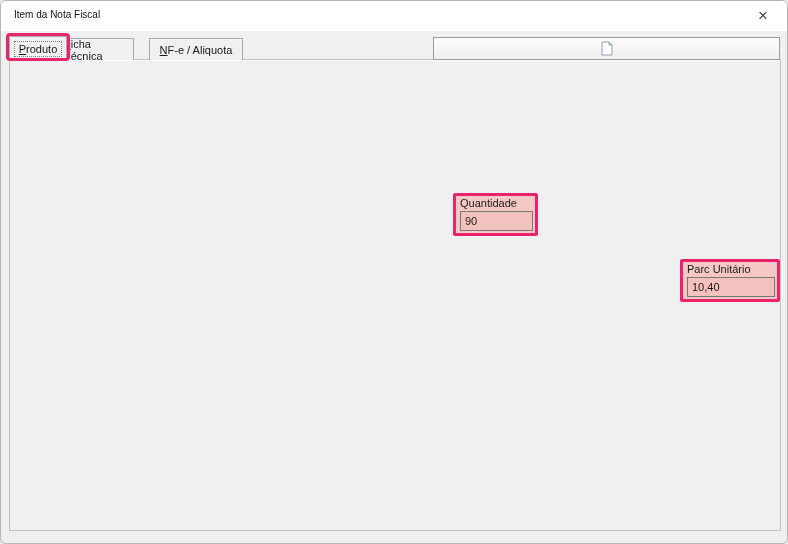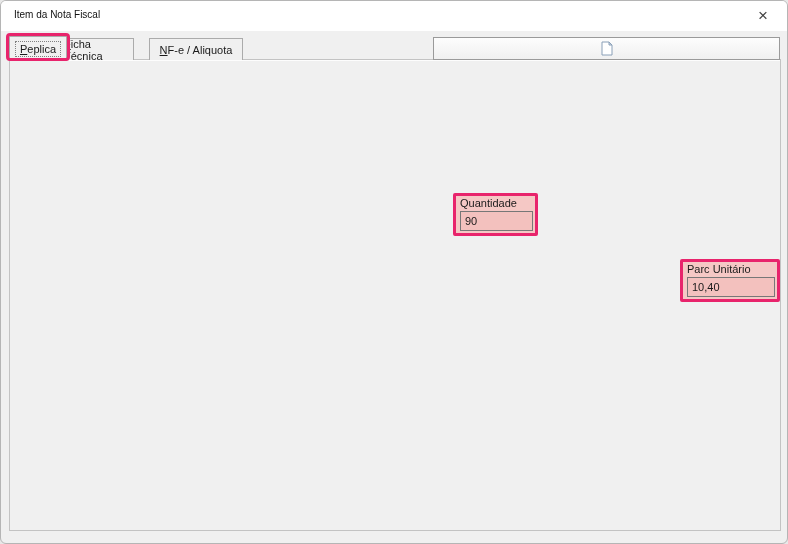--- a/index.html
+++ b/index.html
@@ -60,21 +60,21 @@
 </head>
 <body>
 
 <div class="dialog">
   <div class="titlebar">
     <div class="title">Item da Nota Fiscal</div>
     <div class="closex">×</div>
   </div>
 
   <div class="tab active" style="left:8px;width:58px;">
-    <span class="focusrect"><span class="u">P</span><span>eplica</span></span>
+    <span class="focusrect"><span class="u">P</span><span>roduto</span></span>
   </div>
   <div class="tab" style="left:53px;width:80px;">
     <span><span class="u">F</span><span>icha Técnica</span></span>
   </div>
   <div class="tab" style="left:148px;width:94px;">
     <span><span class="u">N</span><span>F-e / Aliquota</span></span>
   </div>
   <div class="tab-annot"></div>
 
   <div class="replica">

